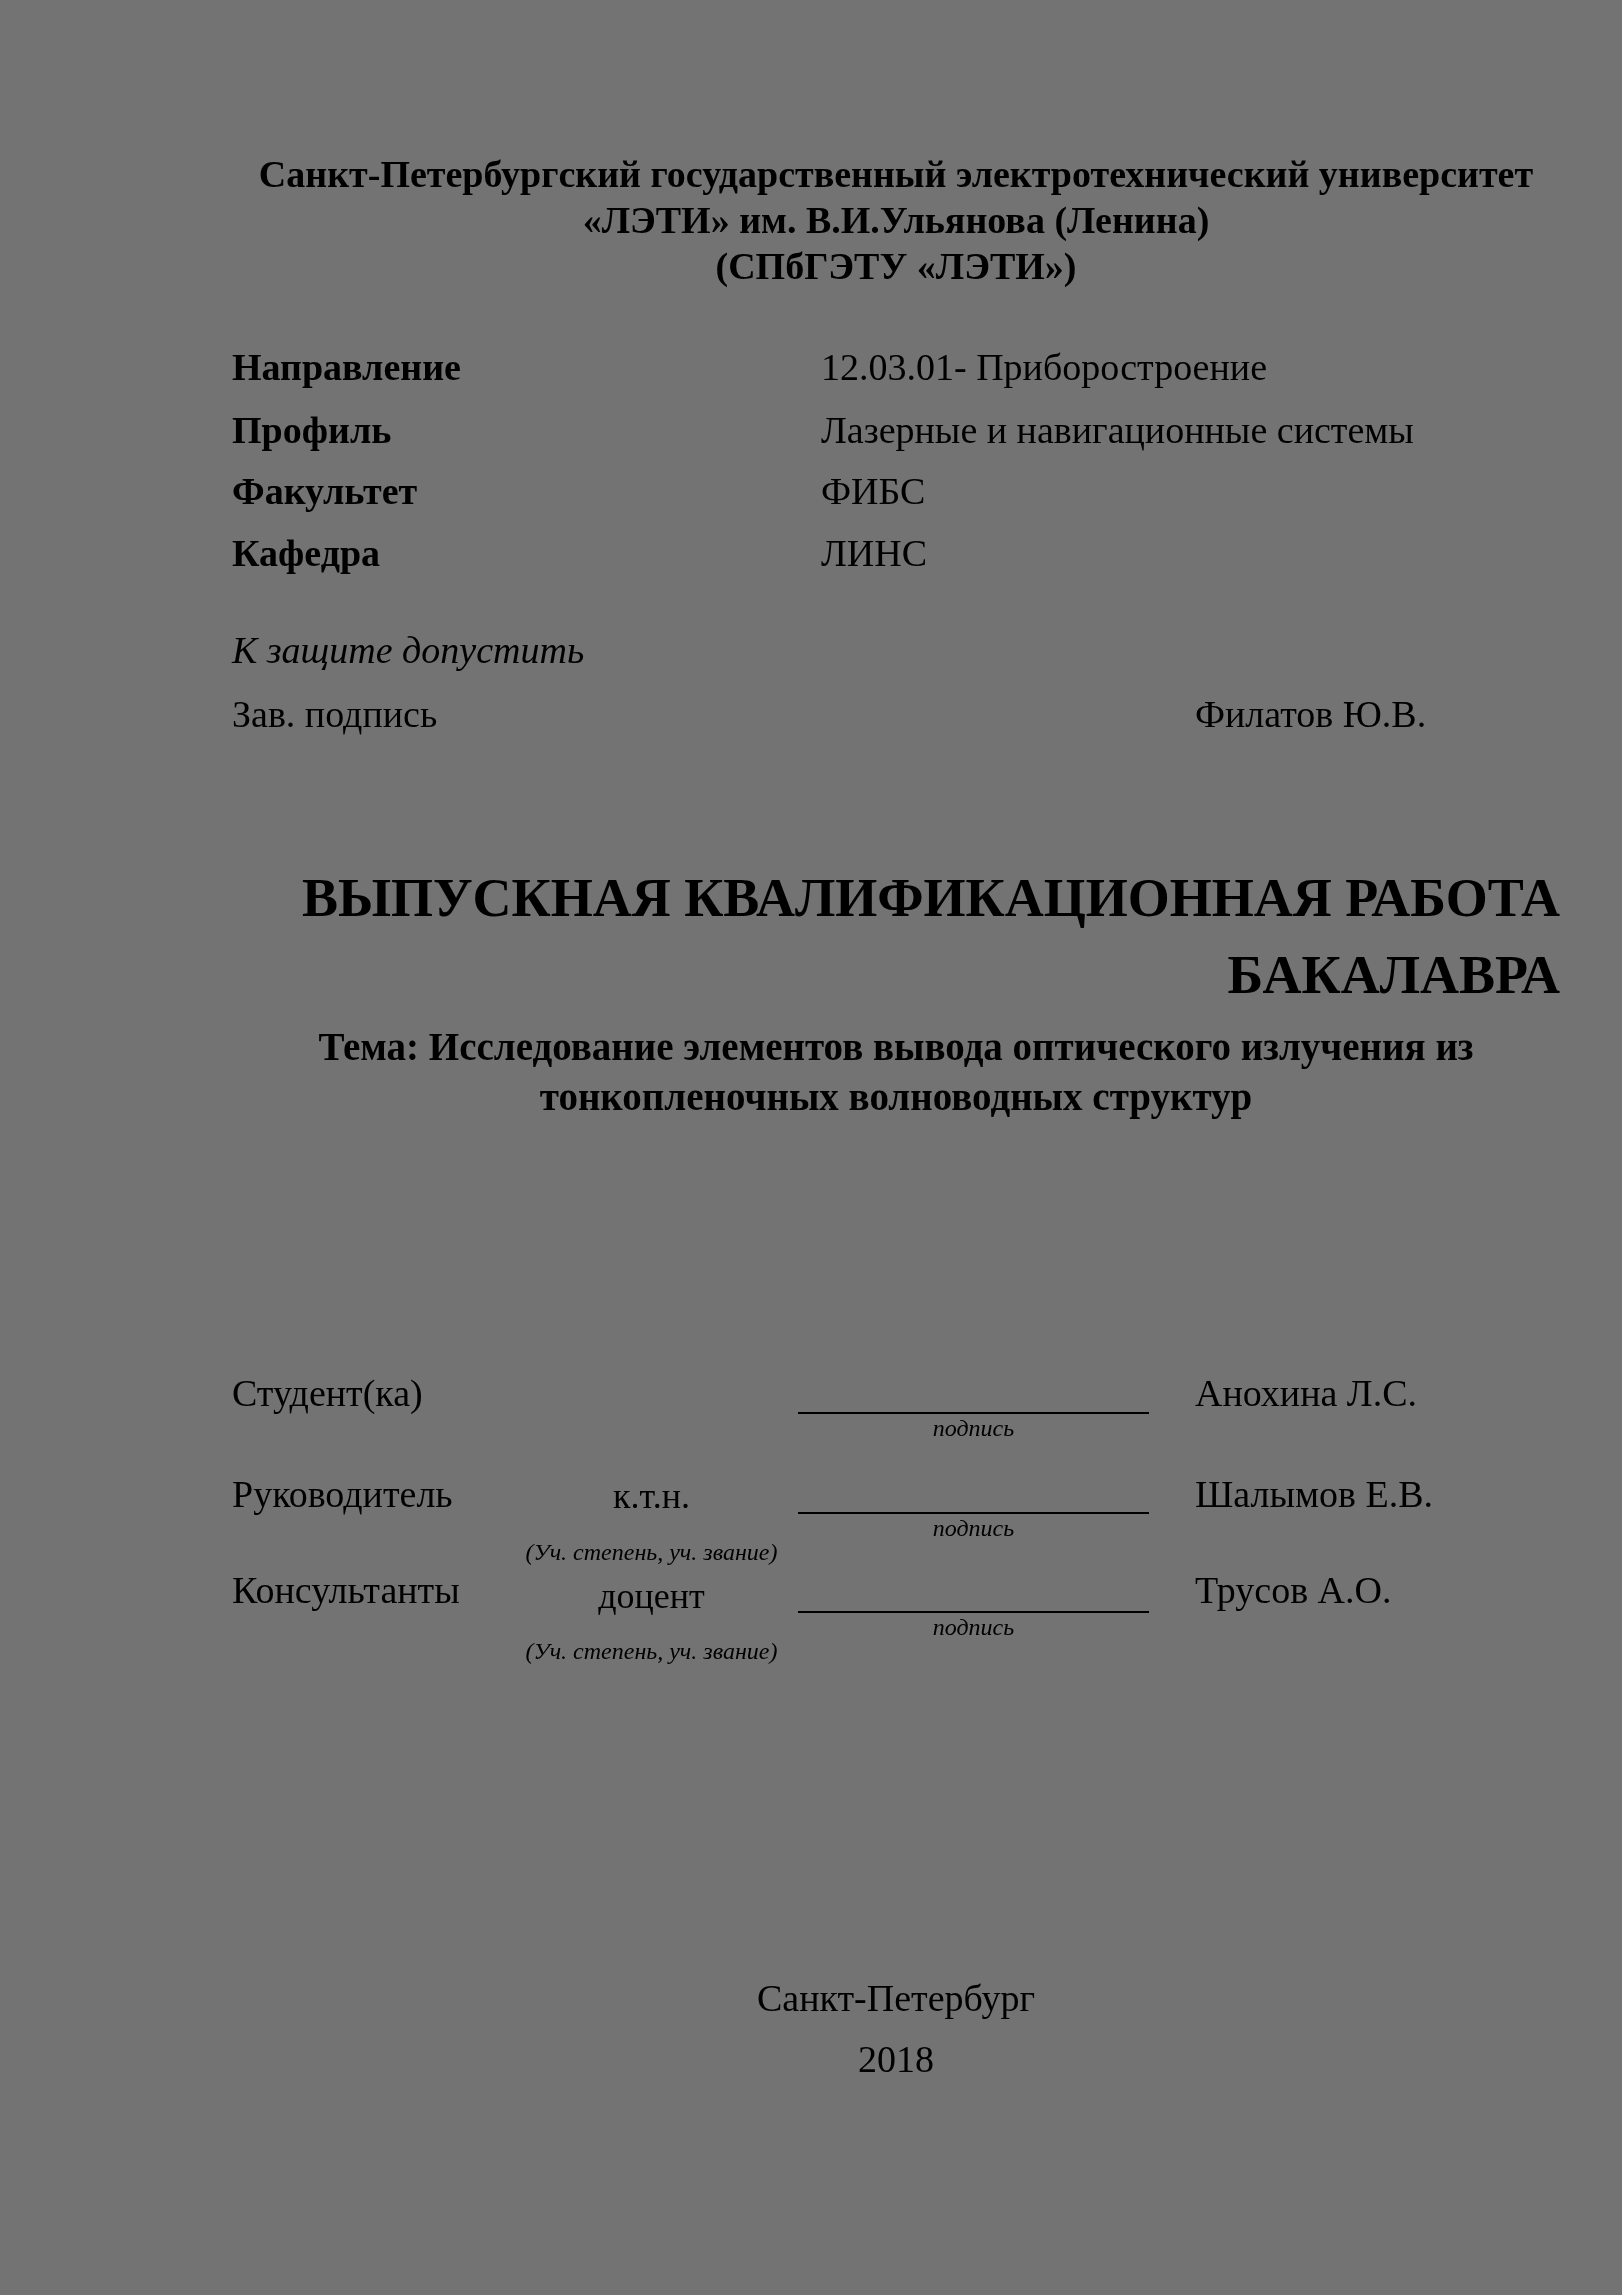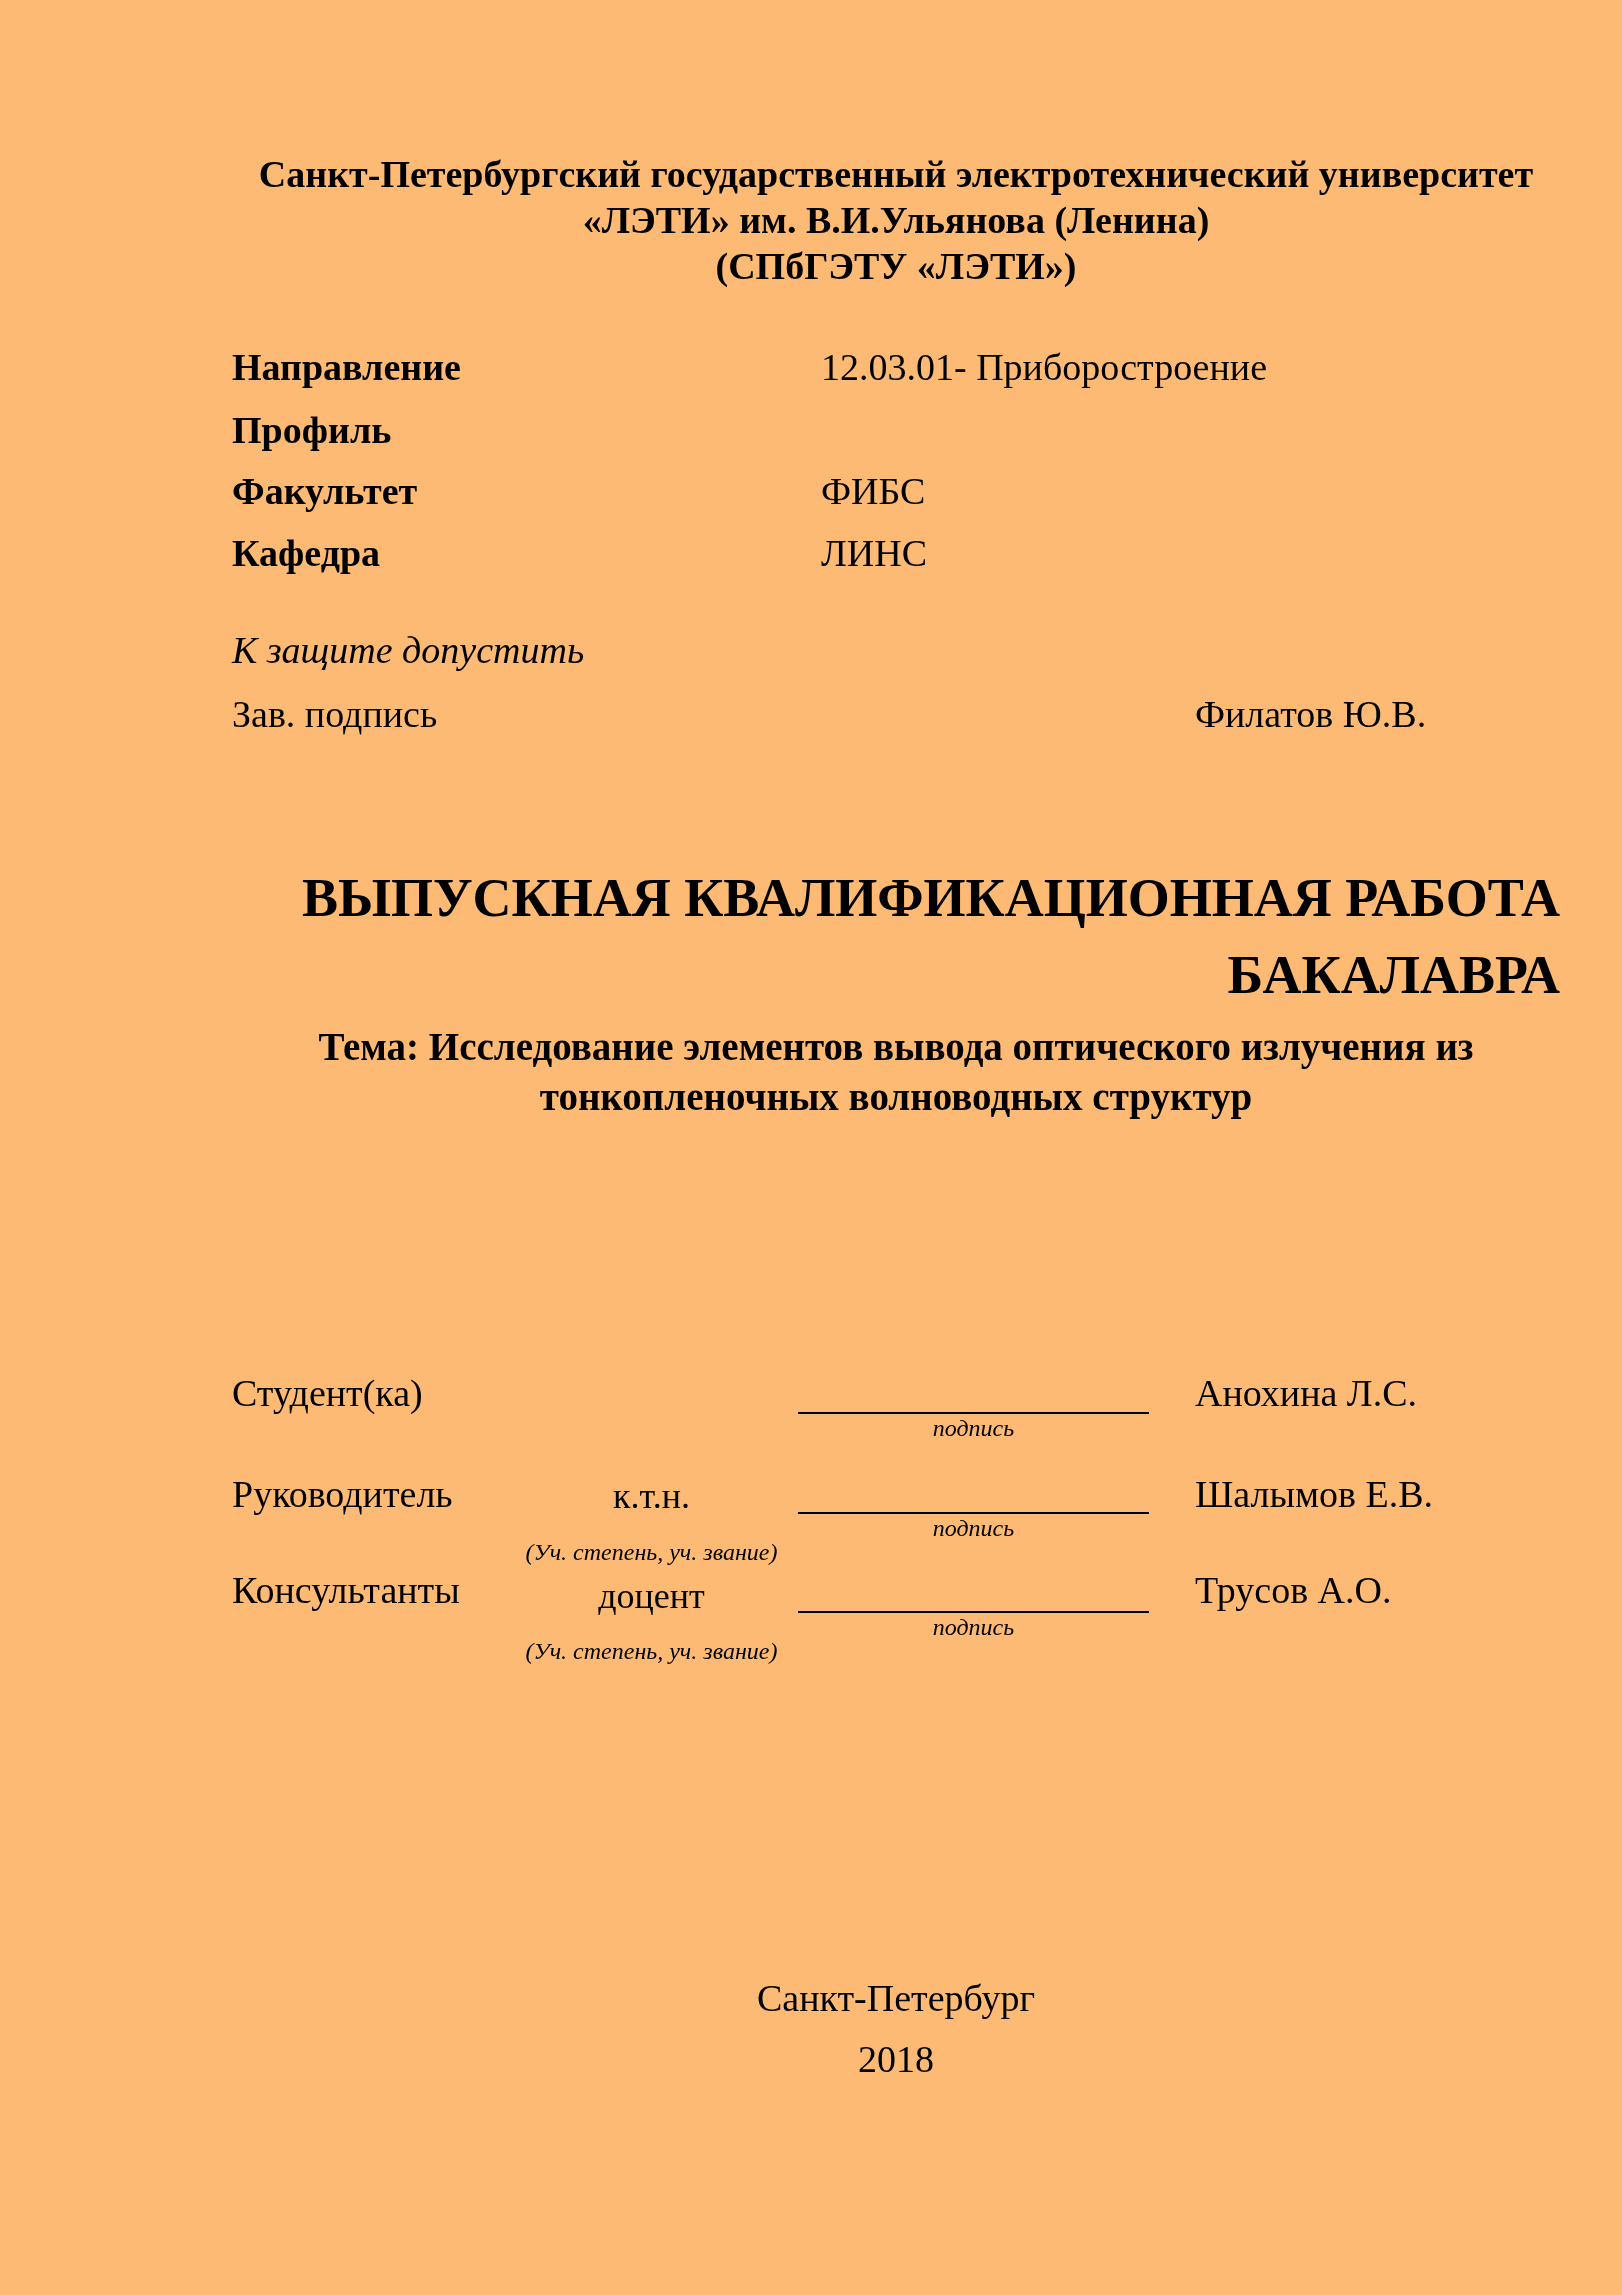--- a/index.html
+++ b/index.html
@@ -4,21 +4,21 @@
 <style>
   html, body {
     margin: 0;
     padding: 0;
     background: #ffffff;
   }
   .page {
     position: relative;
     width: 1623px;
     height: 2295px;
-    background: #fdba74;
+    background: #737373;
     color: #000000;
     font-family: "Liberation Serif", "DejaVu Serif", serif;
     overflow: hidden;
   }
   .abs { position: absolute; }
 
   
   .univ {
     left: 232px;
     top: 151px;
@@ -101,20 +101,21 @@
     <div>«ЛЭТИ» им. В.И.Ульянова (Ленина)</div>
     <div>(СПбГЭТУ «ЛЭТИ»)</div>
   </div>
 
   <div class="abs frow" style="top:345px">
     <span class="flabel">Направление</span>
     <span class="fvalue">12.03.01- Приборостроение</span>
   </div>
   <div class="abs frow" style="top:408px">
     <span class="flabel">Профиль</span>
+    <span class="fvalue">Лазерные и навигационные системы</span>
   </div>
   <div class="abs frow" style="top:469px">
     <span class="flabel">Факультет</span>
     <span class="fvalue">ФИБС</span>
   </div>
   <div class="abs frow" style="top:531px">
     <span class="flabel">Кафедра</span>
     <span class="fvalue">ЛИНС</span>
   </div>
 

